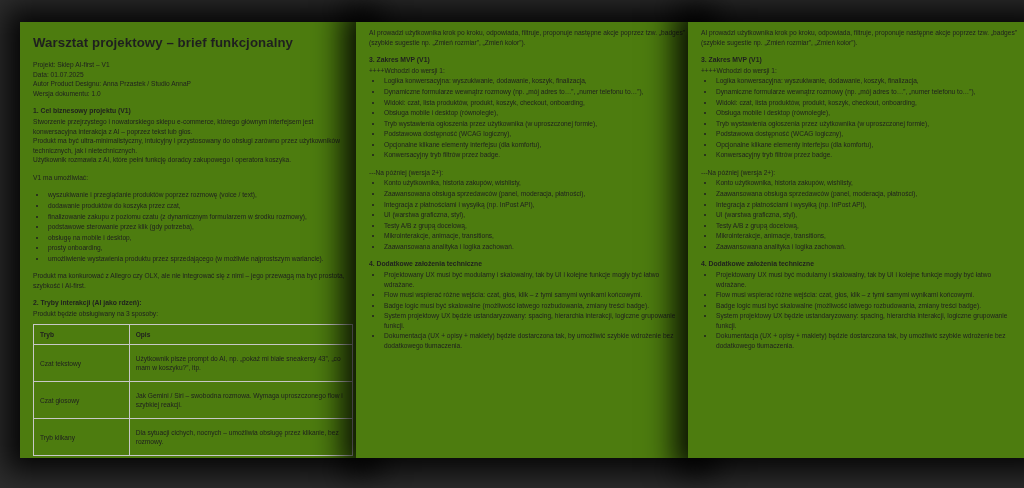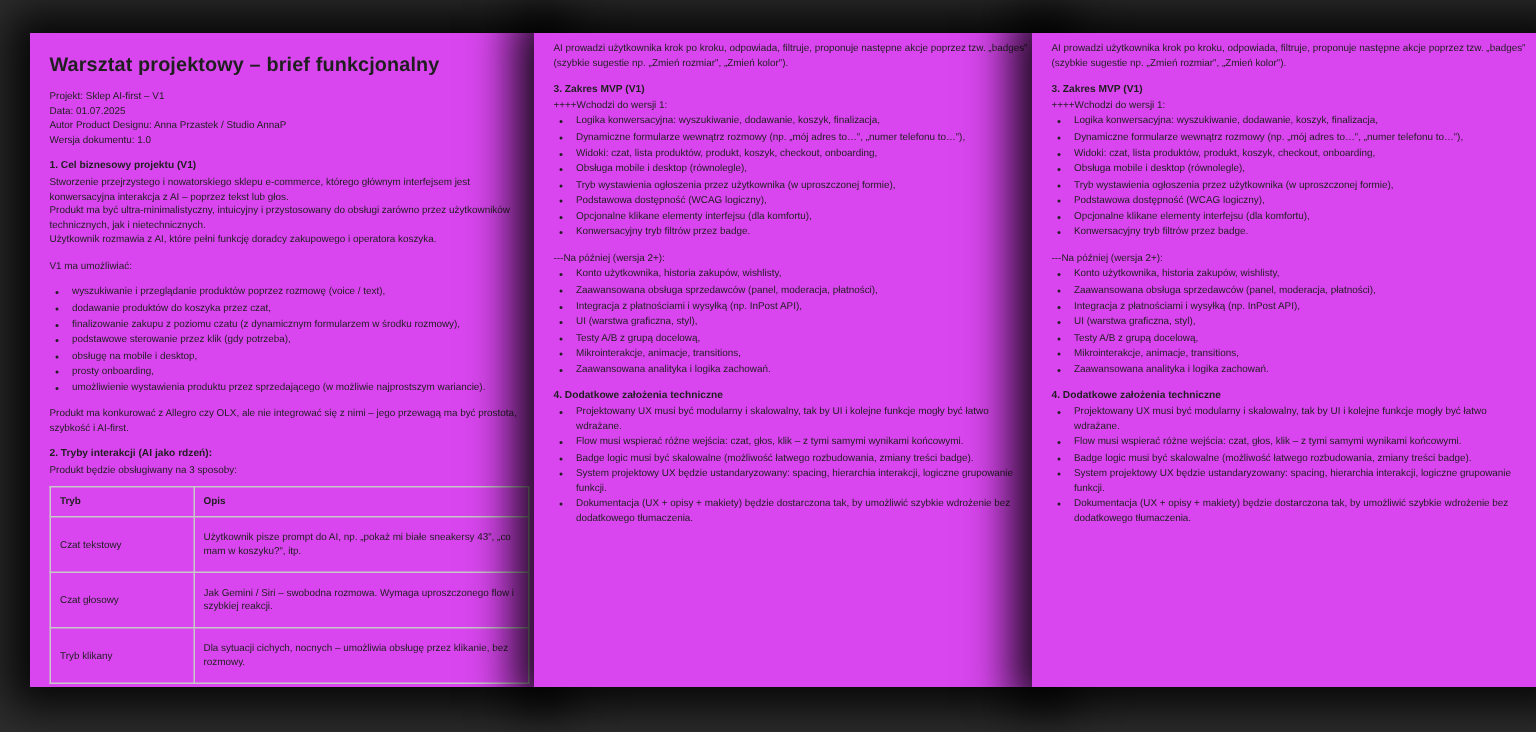--- a/index.html
+++ b/index.html
@@ -4,21 +4,21 @@
 <style>
   html,body{margin:0;padding:0;}
   body{
     width:1024px;height:488px;overflow:hidden;
     background:#2e2e2e;
     font-family:"Liberation Sans","DejaVu Sans",sans-serif;
   }
   .canvas{position:relative;width:1024px;height:488px;}
   .page{
     position:absolute;top:22px;width:346px;height:436px;
-    background:#d946ef;color:#1f1f1f;
+    background:#4d7c0f;color:#1f1f1f;
     box-shadow:0 0 28px 14px rgba(0,0,0,0.88);
     box-sizing:border-box;padding:6px 13px 10px 13px;
     font-size:6.6px;line-height:1.45;
   }
   .page--1{left:20px;}
   .page--2{left:356px;}
   .page--3{left:688px;}
   .doc-title{font-size:13.2px;font-weight:700;margin:5px 0 8px 0;letter-spacing:.1px;}
   .meta-block{margin:0 0 8px 0;}
   .meta-line{margin:0;}

